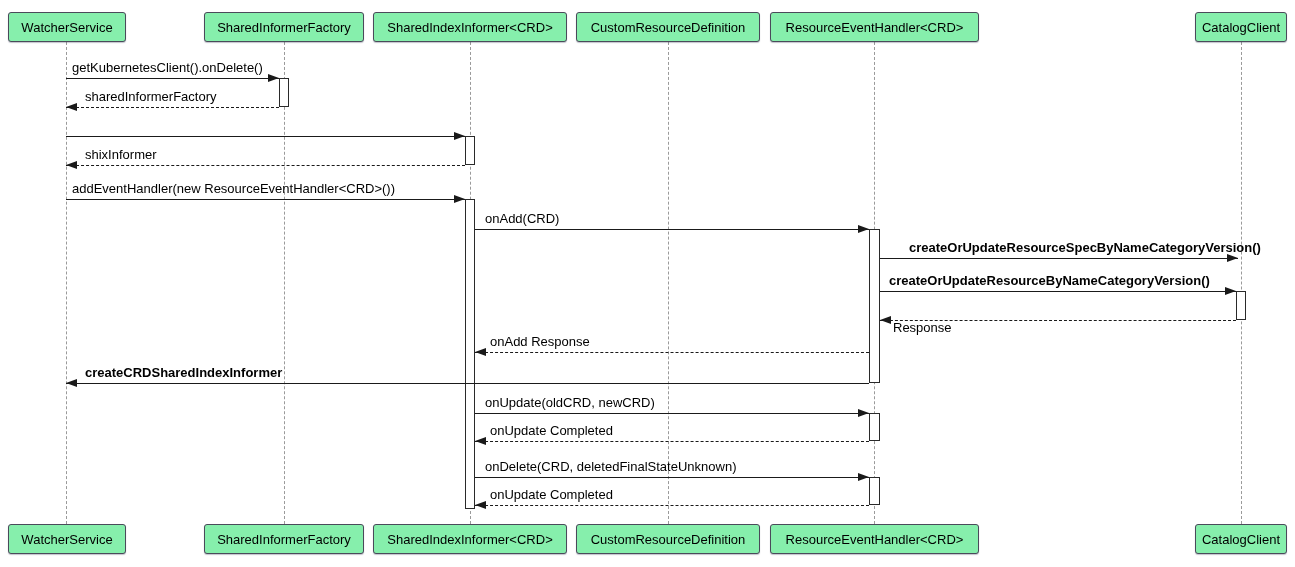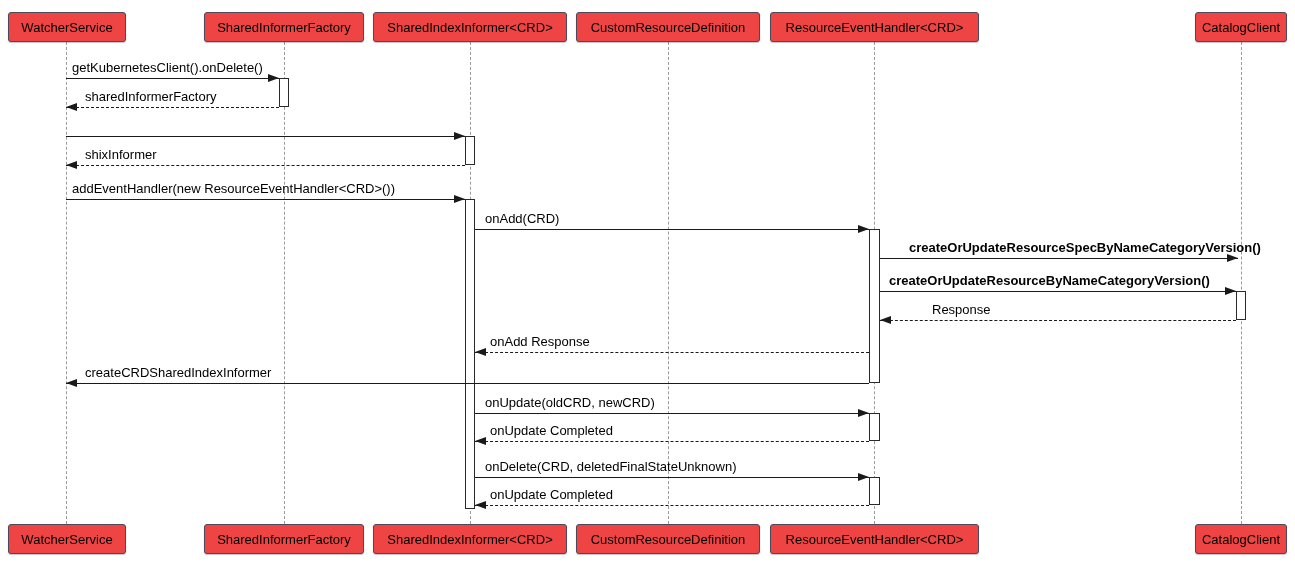--- a/index.html
+++ b/index.html
@@ -1,21 +1,21 @@
 <!DOCTYPE html>
 <html><head>
 <meta charset="utf-8">
 <style>
   html,body{margin:0;padding:0;background:#ffffff;}
   .canvas{
     position:relative;width:1295px;height:567px;background:#ffffff;
     font-family:"Liberation Sans",sans-serif;overflow:hidden;
   }
   .pbox{
-    position:absolute;height:30px;background:#ef4444;border:1px solid #4a4a5a;
+    position:absolute;height:30px;background:#86efac;border:1px solid #4a4a5a;
     border-radius:3px;display:flex;align-items:center;justify-content:center;
     font-size:13px;color:#000;box-sizing:border-box;z-index:5;
     box-shadow:0 1px 1px rgba(80,80,110,0.35);
   }
   .lifeline{position:absolute;width:0;border-left:1px dashed #9a9a9a;z-index:1;}
   .act{position:absolute;background:#ffffff;border:1px solid #2a2a2a;box-sizing:border-box;z-index:2;}
   .mline{position:absolute;height:0;z-index:3;}
   .mline.solid{border-top:1px solid #1a1a1a;}
   .mline.dashed{border-top:1px dashed #1a1a1a;}
   .mlabel{position:absolute;font-size:13px;color:#000;white-space:nowrap;z-index:4;}
@@ -70,27 +70,27 @@
     <div class="head right" style="left: 858px; top: 225px;"></div>
     <div class="mlabel" style="left: 485px; top: 211px;">onAdd(CRD)</div>
     <div class="mline solid" style="left: 880px; top: 258px; width: 358px;"></div>
     <div class="head right" style="left: 1227px; top: 254px;"></div>
     <div class="mlabel" style="left: 909px; top: 240px; font-weight: bold;">createOrUpdateResourceSpecByNameCategoryVersion()</div>
     <div class="mline solid" style="left: 880px; top: 291px; width: 356px;"></div>
     <div class="head right" style="left: 1225px; top: 287px;"></div>
     <div class="mlabel" style="left: 889px; top: 273px; font-weight: bold;">createOrUpdateResourceByNameCategoryVersion()</div>
     <div class="mline dashed" style="left: 880px; top: 320px; width: 356px;"></div>
     <div class="head left" style="left: 880px; top: 316px;"></div>
-    <div class="mlabel" style="left: 893px; top: 302px; margin-left: 39px;">Response</div>
+    <div class="mlabel" style="left: 893px; top: 320px;">Response</div>
     <div class="mline dashed" style="left: 475px; top: 352px; width: 394px;"></div>
     <div class="head left" style="left: 475px; top: 348px;"></div>
     <div class="mlabel" style="left: 490px; top: 334px;">onAdd Response</div>
     <div class="mline solid" style="left: 66px; top: 383px; width: 803px;"></div>
     <div class="head left" style="left: 66px; top: 379px;"></div>
-    <div class="mlabel" style="left: 85px; top: 365px;">createCRDSharedIndexInformer</div>
+    <div class="mlabel" style="left: 85px; top: 365px; font-weight: bold;">createCRDSharedIndexInformer</div>
     <div class="mline solid" style="left: 475px; top: 413px; width: 394px;"></div>
     <div class="head right" style="left: 858px; top: 409px;"></div>
     <div class="mlabel" style="left: 485px; top: 395px;">onUpdate(oldCRD, newCRD)</div>
     <div class="mline dashed" style="left: 475px; top: 441px; width: 394px;"></div>
     <div class="head left" style="left: 475px; top: 437px;"></div>
     <div class="mlabel" style="left: 490px; top: 423px;">onUpdate Completed</div>
     <div class="mline solid" style="left: 475px; top: 477px; width: 394px;"></div>
     <div class="head right" style="left: 858px; top: 473px;"></div>
     <div class="mlabel" style="left: 485px; top: 459px;">onDelete(CRD, deletedFinalStateUnknown)</div>
     <div class="mline dashed" style="left: 475px; top: 505px; width: 394px;"></div>

